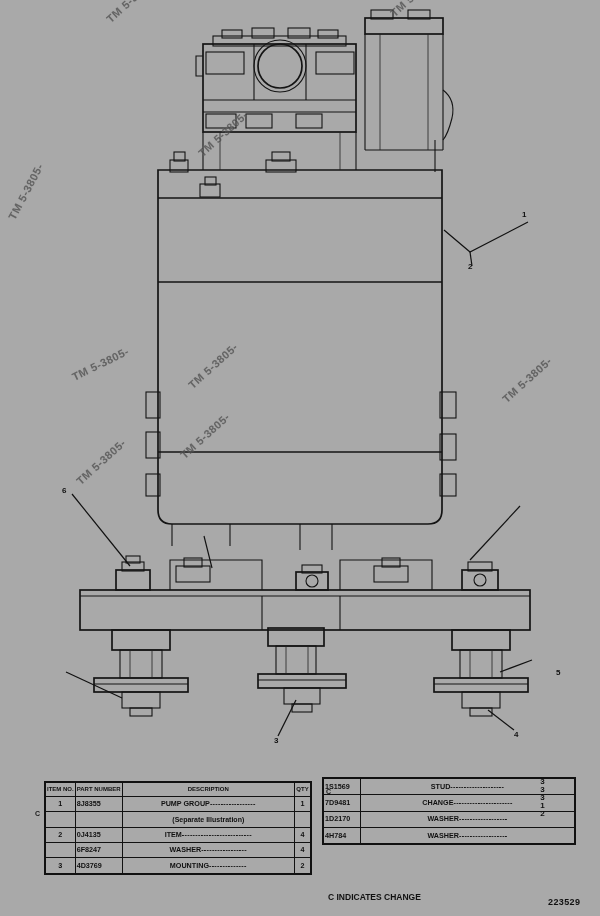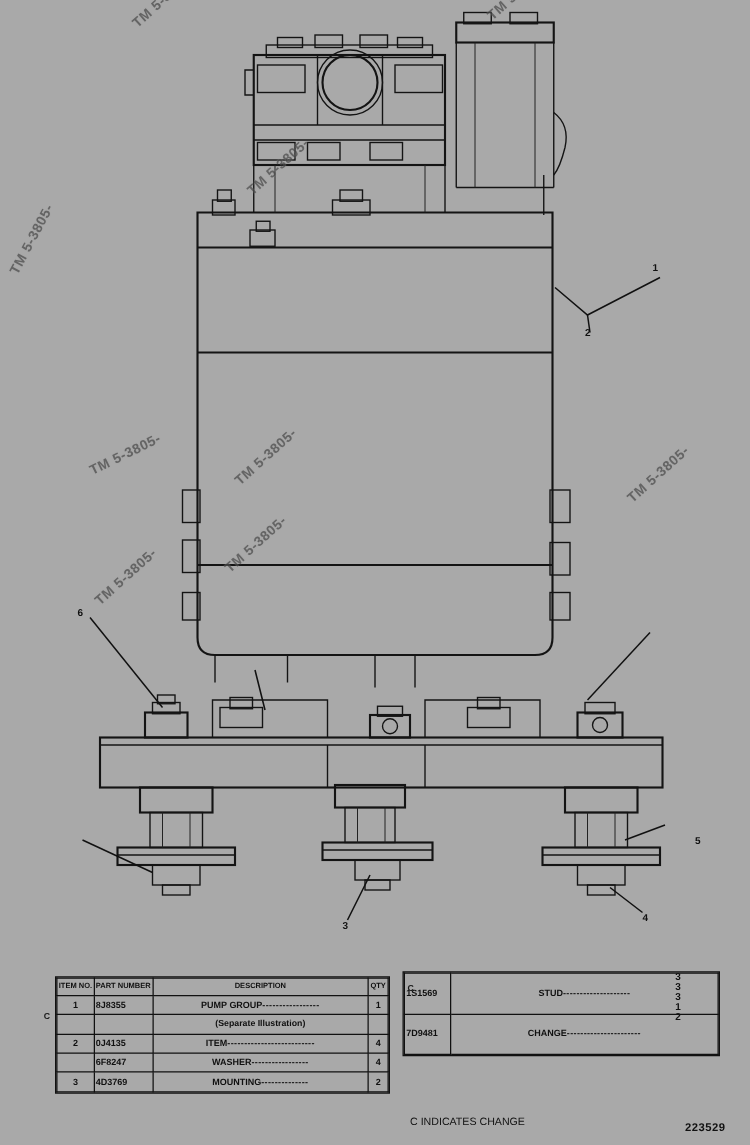--- a/index.html
+++ b/index.html
@@ -34,21 +34,21 @@
   .c-desc{text-align:center;}
   .c-qty{width:13px;text-align:center;}
   .dots{letter-spacing:.3px;}
   .subrow td{border-top:0;text-align:center;font-size:7px;}
   .chg{position:absolute;font-size:7px;font-weight:700;text-align:center;}
 
   .vnum{position:absolute;font-size:8px;font-weight:700;
         writing-mode:vertical-rl;text-orientation:upright;
         letter-spacing:-1px;color:#111;}
 
-  .caption{position:absolute;font-size:8.5px;font-weight:400;color:#111;text-align:center;}
+  .caption{position:absolute;font-size:8.5px;font-weight:700;color:#111;text-align:center;}
   .docnum{position:absolute;font-size:9px;font-weight:700;color:#111;
           letter-spacing:.4px;}
 
   .leftmark{position:absolute;font-size:8px;font-weight:700;color:#111;}
 </style>
 </head>
 <body>
 
 <div id="sheet">
 
@@ -253,20 +253,28 @@
     <table>
       <tbody>
           <tr>
         <td class="c-part">1S1569</td>
         <td class="c-desc"><span>STUD</span><span class="dots">--------------------</span></td>
       </tr>
       <tr>
         <td class="c-part">7D9481</td>
         <td class="c-desc"><span>CHANGE</span><span class="dots">----------------------</span></td>
       </tr>
+      <tr>
+        <td class="c-part">1D2170</td>
+        <td class="c-desc"><span>WASHER</span><span class="dots">------------------</span></td>
+      </tr>
+      <tr>
+        <td class="c-part">4H784</td>
+        <td class="c-desc"><span>WASHER</span><span class="dots">------------------</span></td>
+      </tr>
     </tbody>
       </table>
   </div>
   <div class="chg" style="left:326px;top:788px;">C</div>
   <div class="vnum" style="left:538px;top:777px;height:66px;">33312</div>
 
   <div class="caption" style="left:328px;top:892px;">C INDICATES CHANGE</div>
   <div class="docnum" style="left:548px;top:897px;">223529</div>
 
 </div>

